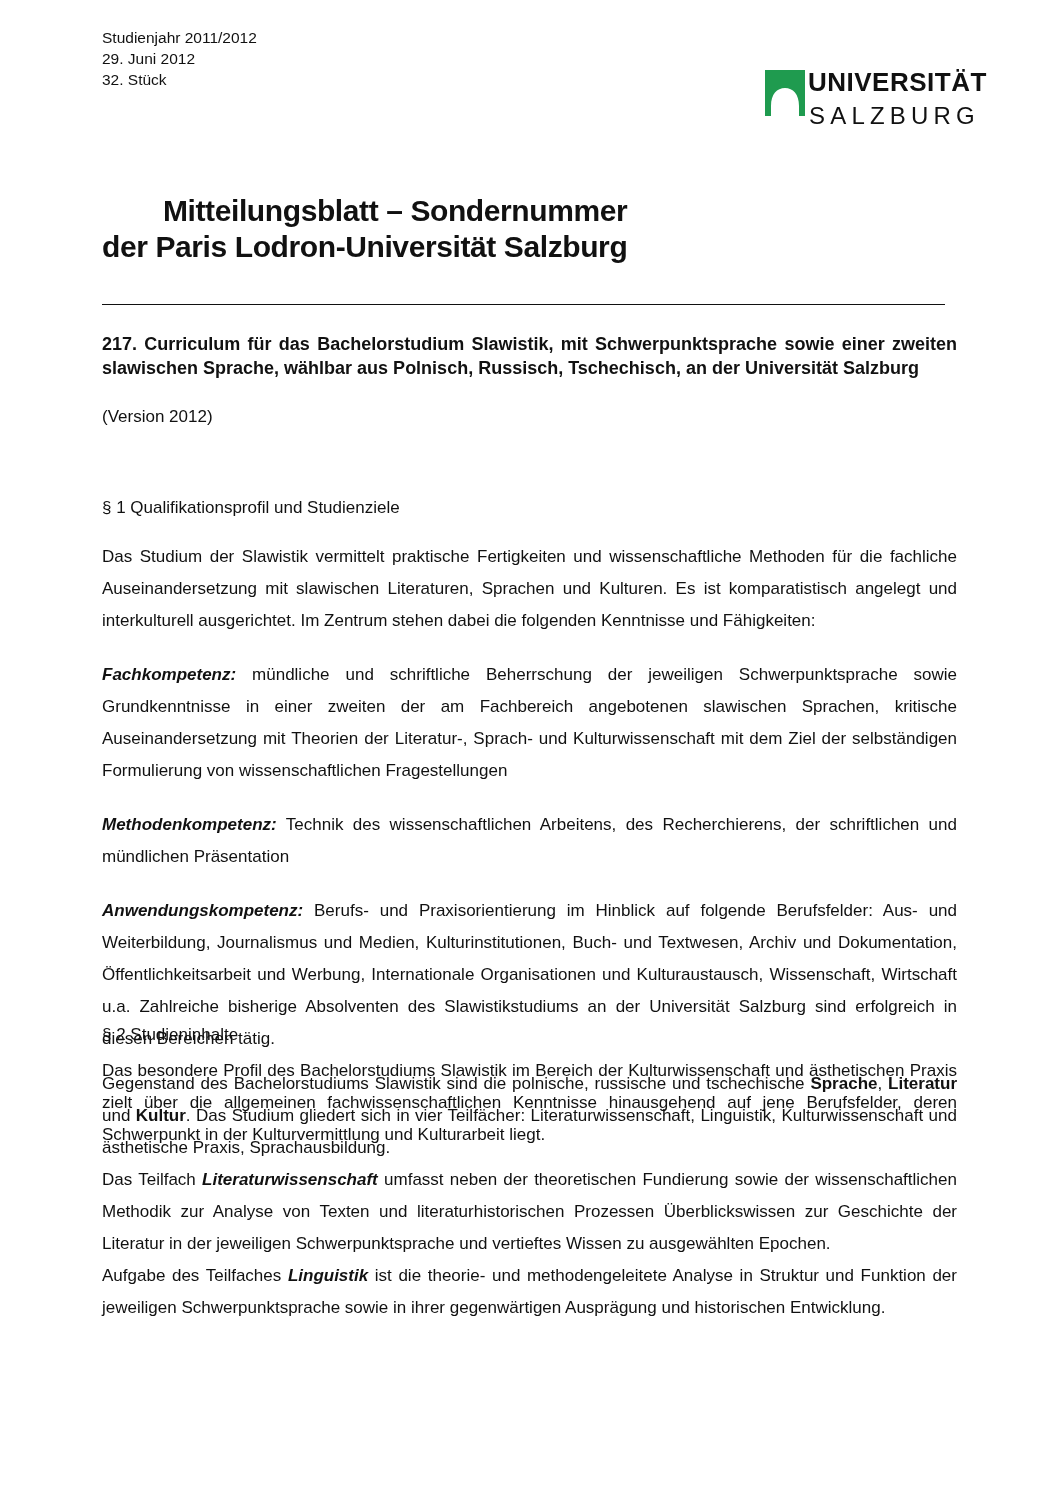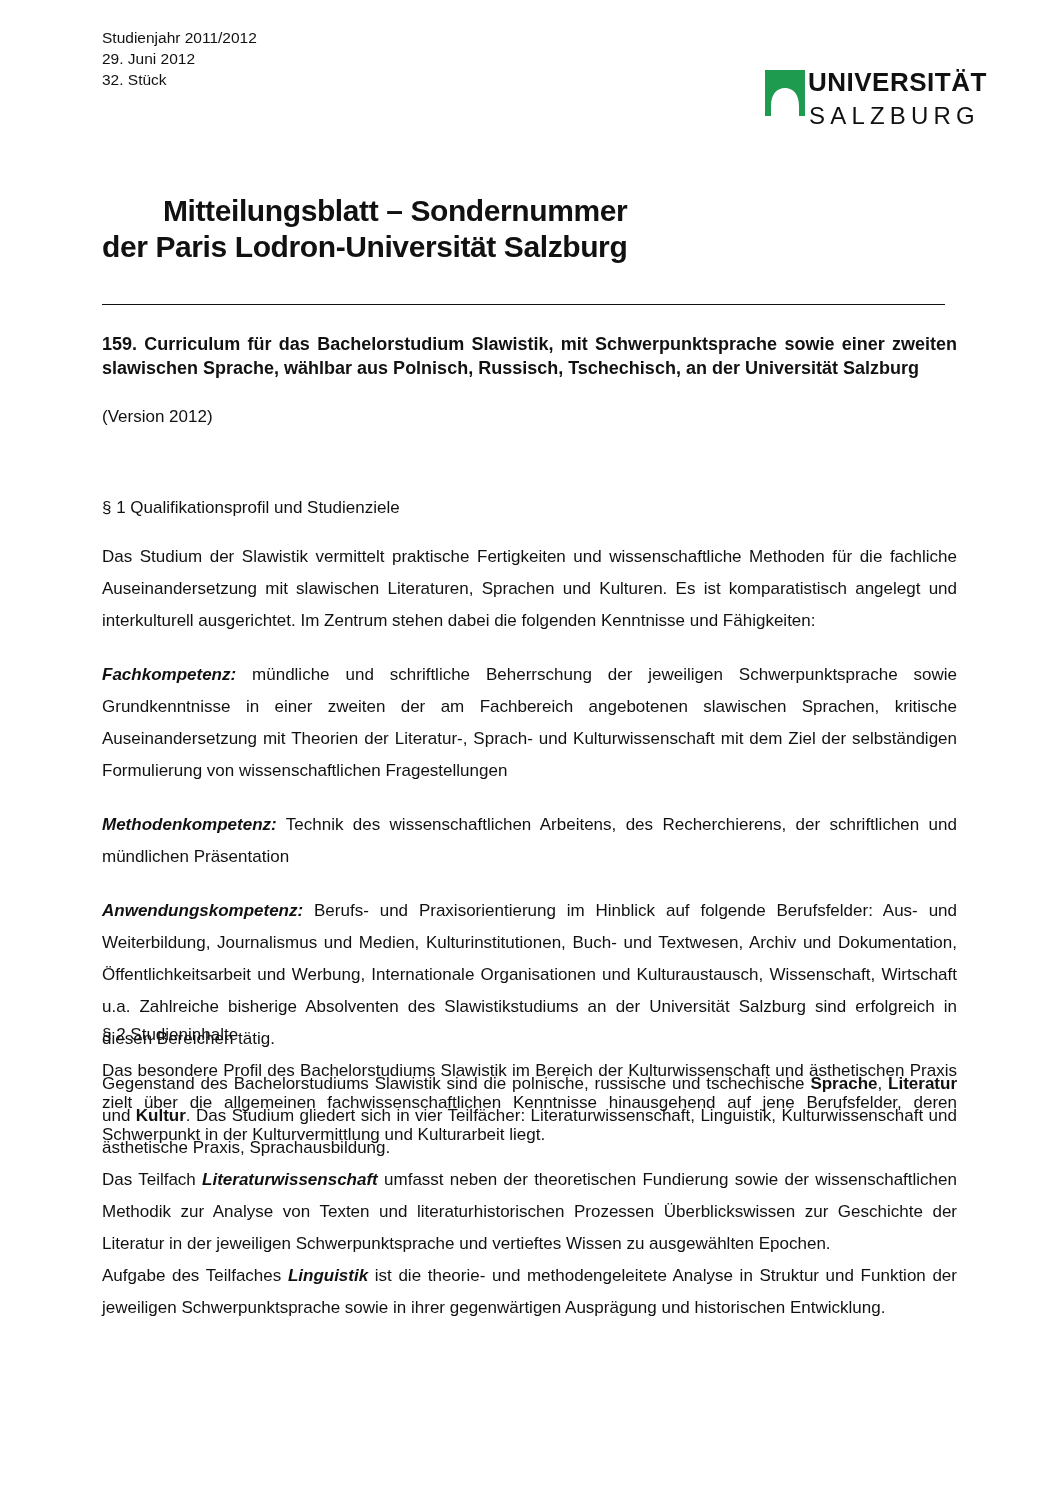--- a/index.html
+++ b/index.html
@@ -46,21 +46,21 @@
   <div class="city">SALZBURG</div>
 </div>
 
 <div class="title">
   <div>Mitteilungsblatt – Sondernummer</div>
   <div>der Paris Lodron-Universität Salzburg</div>
 </div>
 
 <div class="rule"></div>
 
-<div class="curr">159. Curriculum für das Bachelorstudium Slawistik, mit Schwerpunktsprache sowie einer zweiten slawischen Sprache, wählbar aus Polnisch, Russisch, Tschechisch, an der Universität Salzburg</div>
+<div class="curr">217. Curriculum für das Bachelorstudium Slawistik, mit Schwerpunktsprache sowie einer zweiten slawischen Sprache, wählbar aus Polnisch, Russisch, Tschechisch, an der Universität Salzburg</div>
 <div class="version">(Version 2012)</div>
 
 <div class="section" style="top: 497px;">
   <div class="heading">§ 1 Qualifikationsprofil und Studienziele</div>
   <div class="gap"></div>
   <div class="para last-left">Das Studium der Slawistik vermittelt praktische Fertigkeiten und wissenschaftliche Methoden für die fachliche Auseinandersetzung mit slawischen Literaturen, Sprachen und Kulturen. Es ist komparatistisch angelegt und interkulturell ausgerichtet. Im Zentrum stehen dabei die folgenden Kenntnisse und Fähigkeiten:</div>
   <div class="gap"></div>
   <div class="para last-left"><span class="bi">Fachkompetenz:</span><span> mündliche und schriftliche Beherrschung der jeweiligen Schwerpunktsprache sowie Grundkenntnisse in einer zweiten der am Fachbereich angebotenen slawischen Sprachen, kritische Auseinandersetzung mit Theorien der Literatur-, Sprach- und Kulturwissenschaft mit dem Ziel der selbständigen Formulierung von wissenschaftlichen Fragestellungen</span></div>
   <div class="gap"></div>
   <div class="para last-left"><span class="bi">Methodenkompetenz:</span><span> Technik des wissenschaftlichen Arbeitens, des Recherchierens, der schriftlichen und mündlichen Präsentation</span></div>

